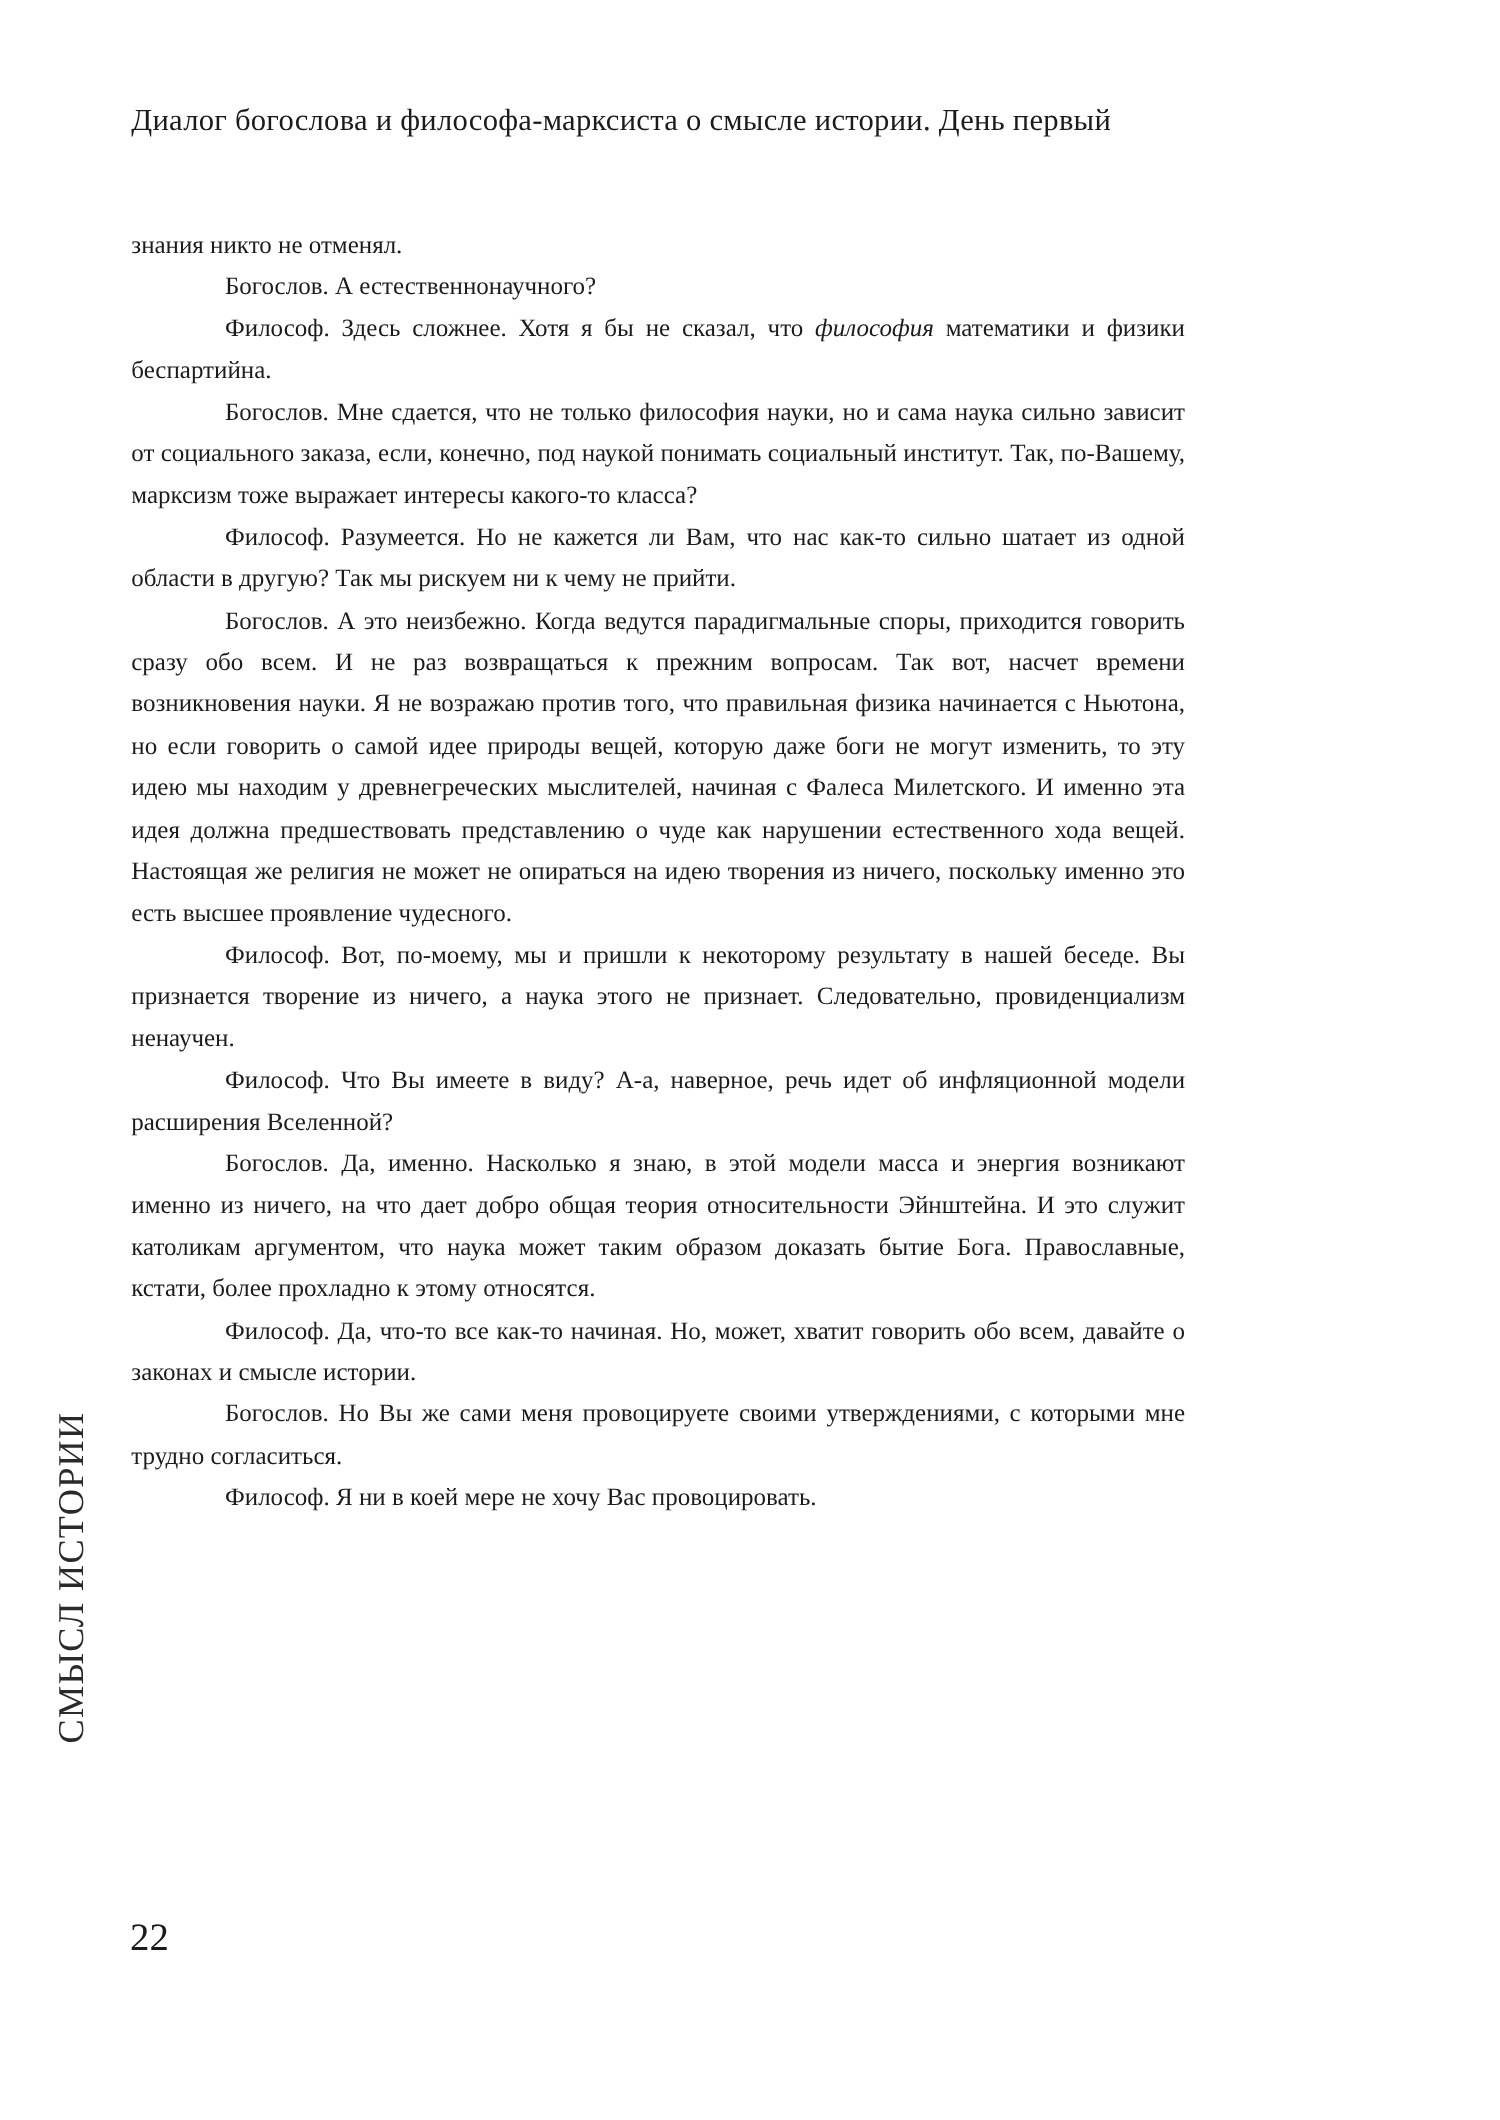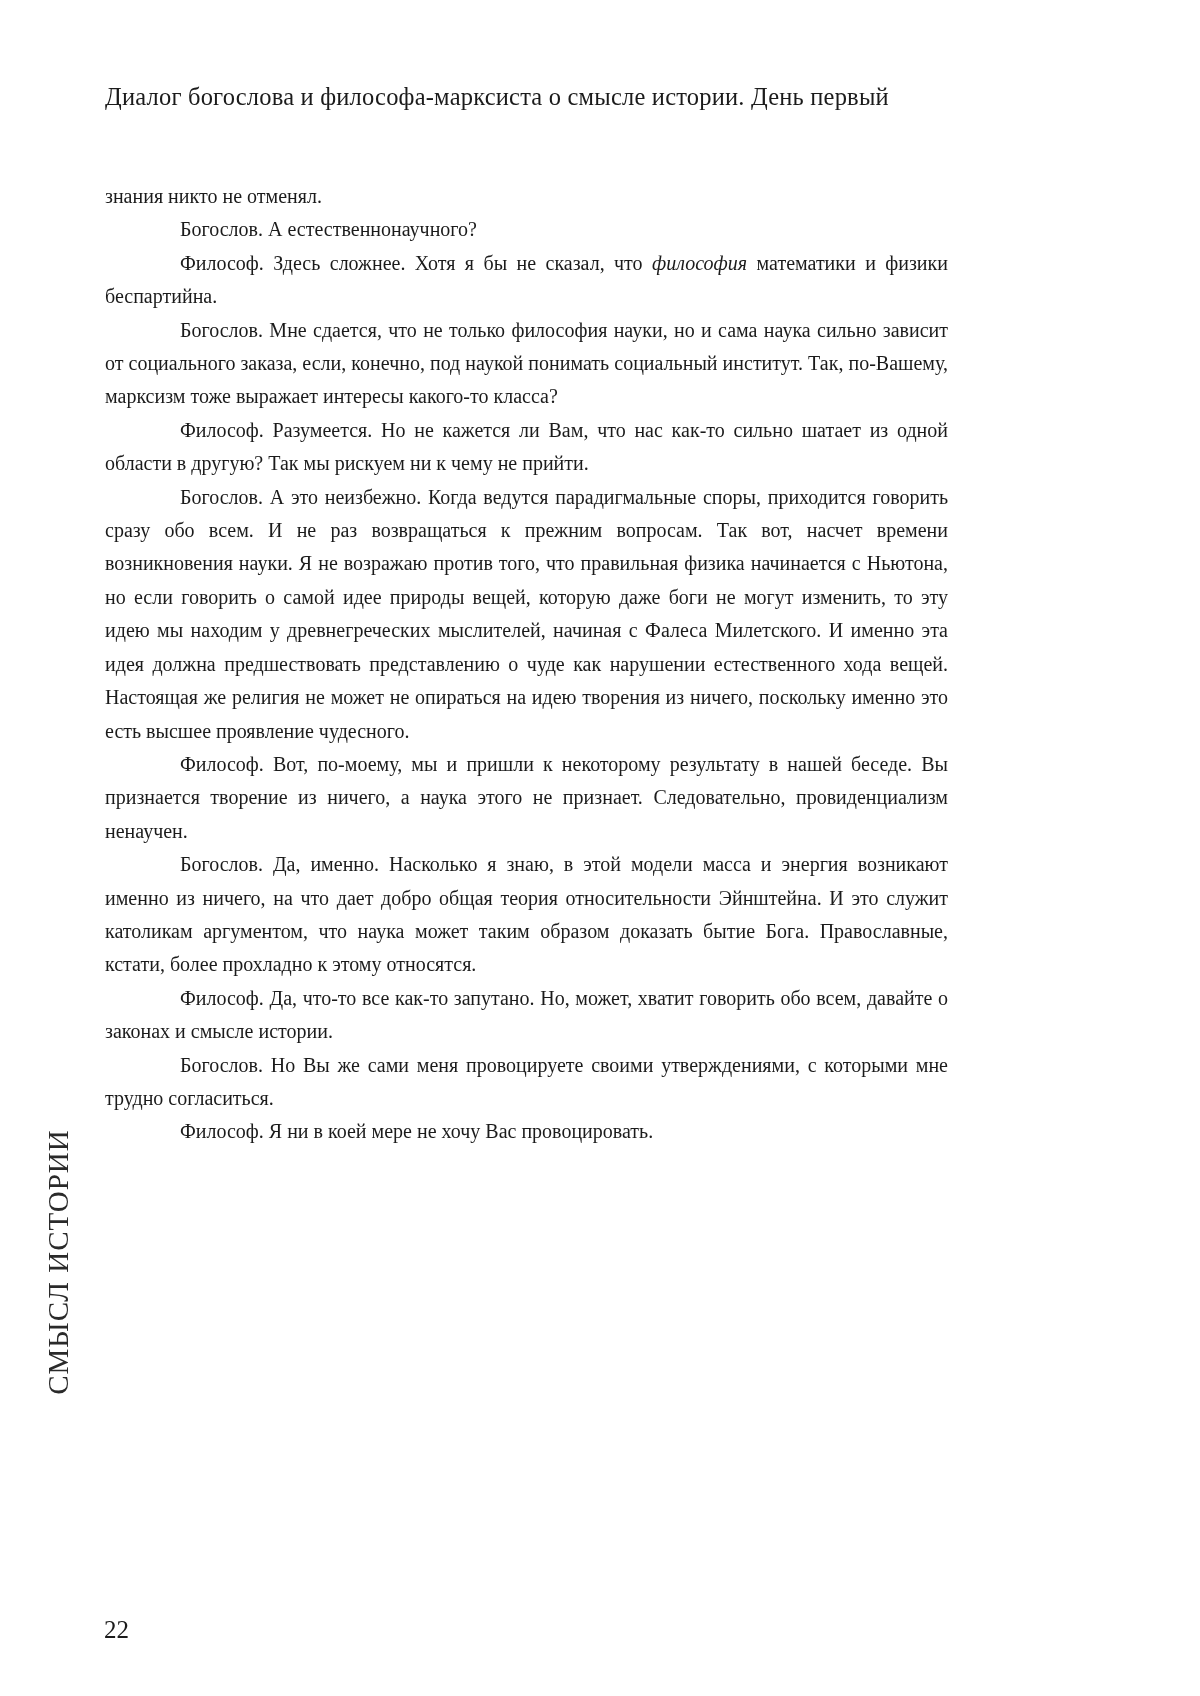--- a/index.html
+++ b/index.html
@@ -50,43 +50,44 @@
     transform: translate(-50%, -50%) rotate(-90deg);
     transform-origin: center center;
     white-space: nowrap;
     font-size: 29px;
     letter-spacing: 1px;
     color: #2a2a2a;
   }
   .page-number {
     position: absolute;
     left: 104px;
-    top: 1616px;
-    font-size: 25px;
+    top: 1532px;
+    font-size: 31px;
     color: #1b1b1b;
   }
 </style>
 </head>
 <body>
 
 <header class="running-header">Диалог богослова и философа-марксиста о смысле истории. День первый</header>
 
 <aside class="vertical-title">СМЫСЛ ИСТОРИИ</aside>
 
 <main class="text-block">
   <p class="cont">знания никто не отменял.</p>
   <div id="turns">
       <p class="turn"><b>Богослов.</b> <span>А естественнонаучного?</span></p>
       <p class="turn"><b>Философ.</b> <span>Здесь сложнее. Хотя я бы не сказал, что </span><i>философия</i><span> математики и физики беспартийна.</span></p>
       <p class="turn"><b>Богослов.</b> <span>Мне сдается, что не только философия науки, но и сама наука сильно зависит от социального заказа, если, конечно, под наукой понимать социальный институт. Так, по-Вашему, марксизм тоже выражает интересы какого-то класса?</span></p>
       <p class="turn"><b>Философ.</b> <span>Разумеется. Но не кажется ли Вам, что нас как-то сильно шатает из одной области в другую? Так мы рискуем ни к чему не прийти.</span></p>
       <p class="turn"><b>Богослов.</b> <span>А это неизбежно. Когда ведутся парадигмальные споры, приходится говорить сразу обо всем. И не раз возвращаться к прежним вопросам. Так вот, насчет времени возникновения науки. Я не возражаю против того, что правильная физика начинается с Ньютона, но если говорить о самой идее природы вещей, которую даже боги не могут изменить, то эту идею мы находим у древнегреческих мыслителей, начиная с Фалеса Милетского. И именно эта идея должна предшествовать представлению о чуде как нарушении естественного хода вещей. Настоящая же религия не может не опираться на идею творения из ничего, поскольку именно это есть высшее проявление чудесного.</span></p>
       <p class="turn"><b>Философ.</b> <span>Вот, по-моему, мы и пришли к некоторому результату в нашей беседе. Вы признается творение из ничего, а наука этого не признает. Следовательно, провиденциализм ненаучен.</span></p>
+      <p class="turn"><b>Философ.</b> <span>Что Вы имеете в виду? А-а, наверное, речь идет об инфляционной модели расширения Вселенной?</span></p>
       <p class="turn"><b>Богослов.</b> <span>Да, именно. Насколько я знаю, в этой модели масса и энергия возникают именно из ничего, на что дает добро общая теория относительности Эйнштейна. И это служит католикам аргументом, что наука может таким образом доказать бытие Бога. Православные, кстати, более прохладно к этому относятся.</span></p>
-      <p class="turn"><b>Философ.</b> <span>Да, что-то все как-то запутано. Но, может, хватит говорить обо всем, давайте о законах и смысле истории.</span></p>
+      <p class="turn"><b>Философ.</b> <span>Да, что-то все как-то начиная. Но, может, хватит говорить обо всем, давайте о законах и смысле истории.</span></p>
       <p class="turn"><b>Богослов.</b> <span>Но Вы же сами меня провоцируете своими утверждениями, с которыми мне трудно согласиться.</span></p>
       <p class="turn"><b>Философ.</b> <span>Я ни в коей мере не хочу Вас провоцировать.</span></p>
     </div>
 </main>
 
 <footer>
   <span class="page-number">22</span>
 </footer>
 
 </body></html>

